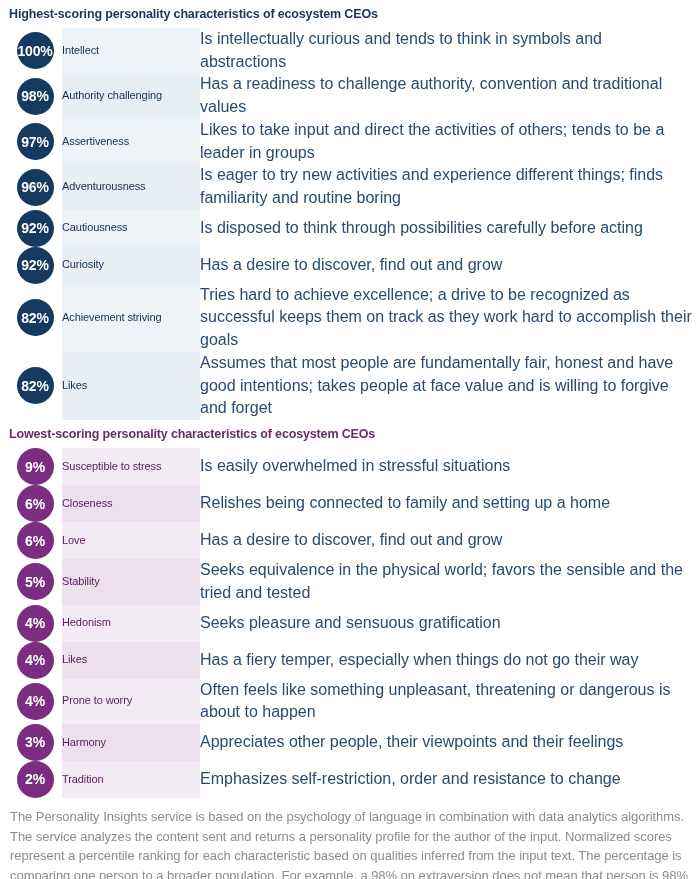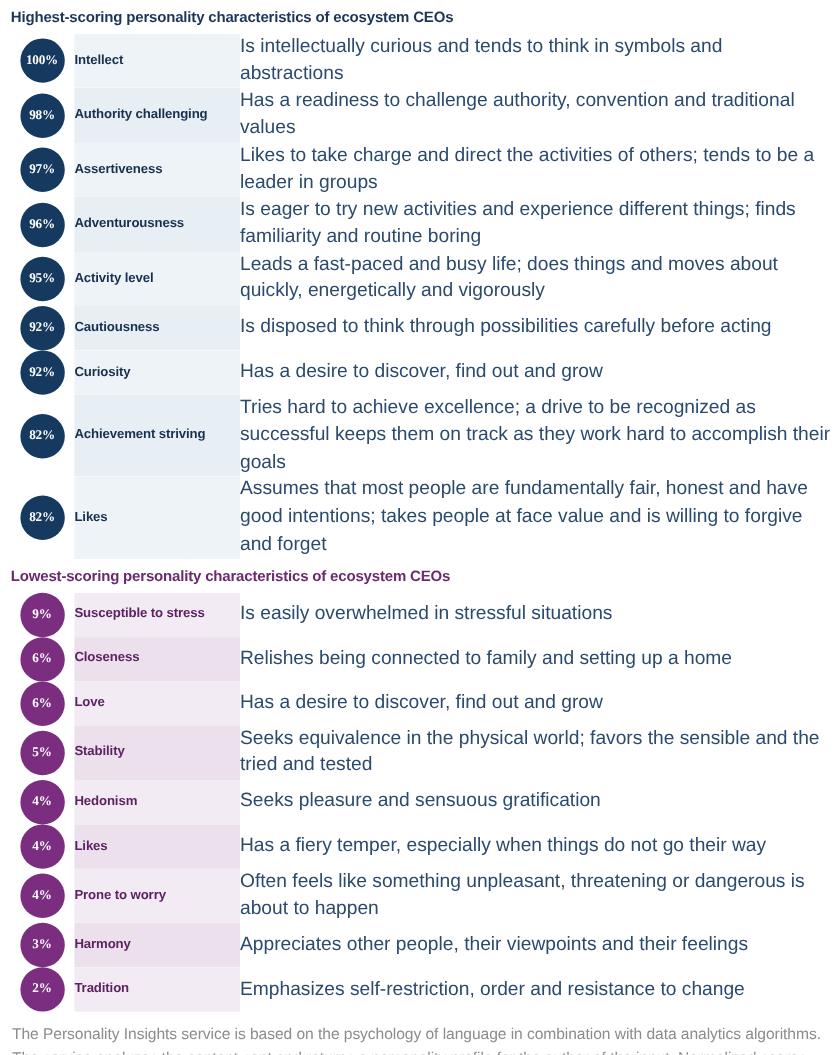--- a/index.html
+++ b/index.html
@@ -56,33 +56,32 @@
     padding: 3px 0;
   }
   .badge {
     display: inline-flex;
     align-items: center;
     justify-content: center;
     width: 37px;
     height: 37px;
     border-radius: 50%;
     color: #ffffff;
-    font-size: 11px;
+    font-size: 14px;
     font-weight: bold;
     letter-spacing: -0.2px;
     line-height: 1;
-    font-family: Liberation Serif, serif;
   }
   .high .badge { background: #16395f; }
   .low  .badge { background: #7b2d7f; }
 
   
   .label-cell {
     font-size: 11px;
-    font-weight: bold;
+    font-weight: normal;
     letter-spacing: -0.1px;
     line-height: 1.25;
     padding: 11px 10px 11px 8px;
   }
   .high .label-cell {
     background: #eef3f7;
     color: #17304e;
   }
   .high tr:nth-child(even) .label-cell { background: #e7eef4; }
   .low .label-cell {
@@ -135,31 +134,26 @@
             <td class="desc-cell">Is intellectually curious and tends to think in symbols and abstractions</td>
           </tr>
           <tr class="row">
             <td class="badge-cell"><span class="badge">98%</span></td>
             <td class="label-cell">Authority challenging</td>
             <td class="desc-cell">Has a readiness to challenge authority, convention and traditional values</td>
           </tr>
           <tr class="row">
             <td class="badge-cell"><span class="badge">97%</span></td>
             <td class="label-cell">Assertiveness</td>
-            <td class="desc-cell">Likes to take charge and direct the activities of others; tends to be a leader in groups</td>
+            <td class="desc-cell">Likes to take input and direct the activities of others; tends to be a leader in groups</td>
           </tr>
           <tr class="row">
             <td class="badge-cell"><span class="badge">96%</span></td>
             <td class="label-cell">Adventurousness</td>
             <td class="desc-cell">Is eager to try new activities and experience different things; finds familiarity and routine boring</td>
-          </tr>
-          <tr class="row">
-            <td class="badge-cell"><span class="badge">95%</span></td>
-            <td class="label-cell">Activity level</td>
-            <td class="desc-cell">Leads a fast-paced and busy life; does things and moves about quickly, energetically and vigorously</td>
           </tr>
           <tr class="row">
             <td class="badge-cell"><span class="badge">92%</span></td>
             <td class="label-cell">Cautiousness</td>
             <td class="desc-cell">Is disposed to think through possibilities carefully before acting</td>
           </tr>
           <tr class="row">
             <td class="badge-cell"><span class="badge">92%</span></td>
             <td class="label-cell">Curiosity</td>
             <td class="desc-cell">Has a desire to discover, find out and grow</td>

